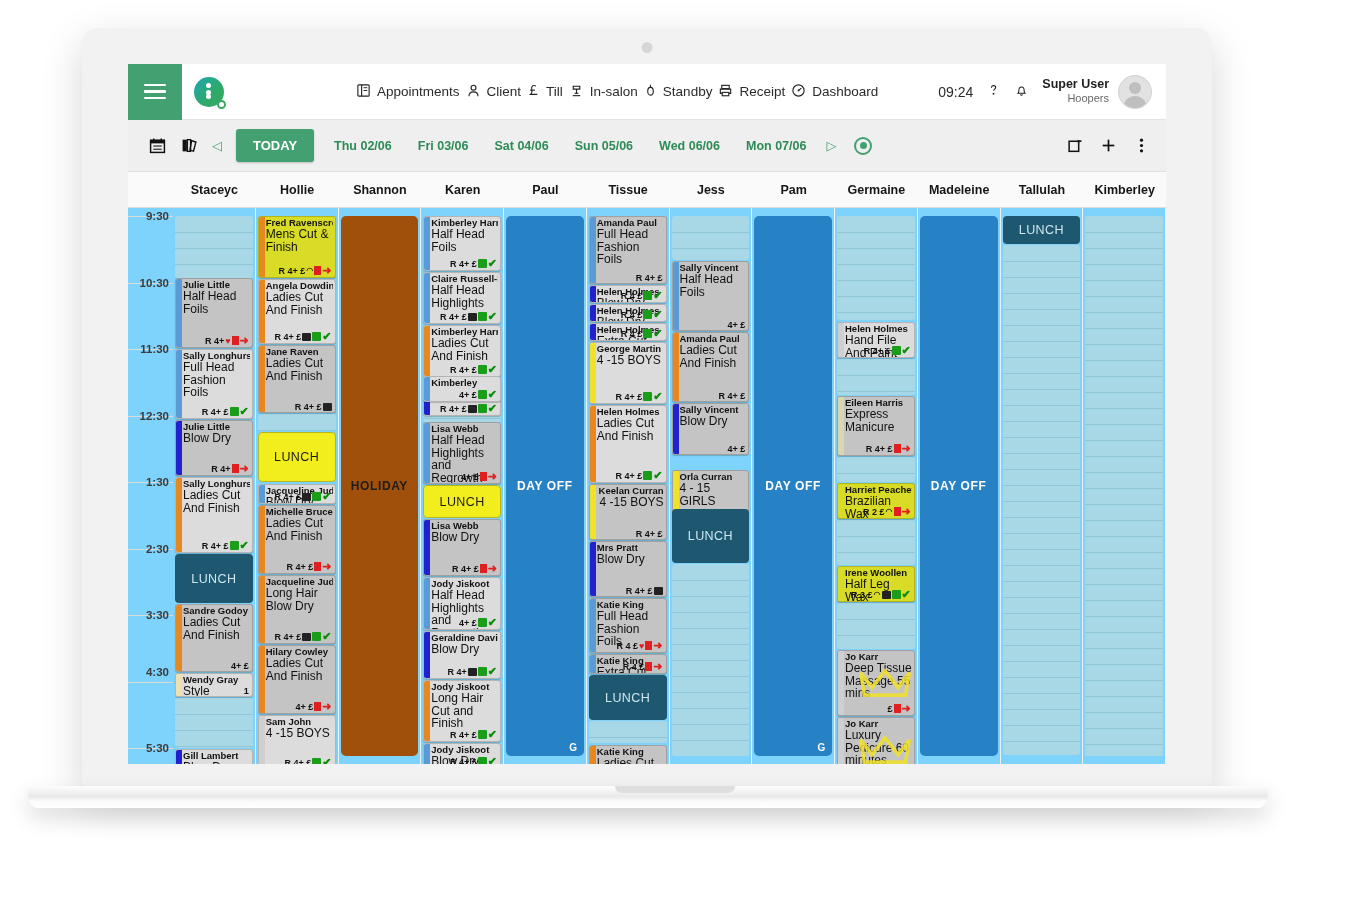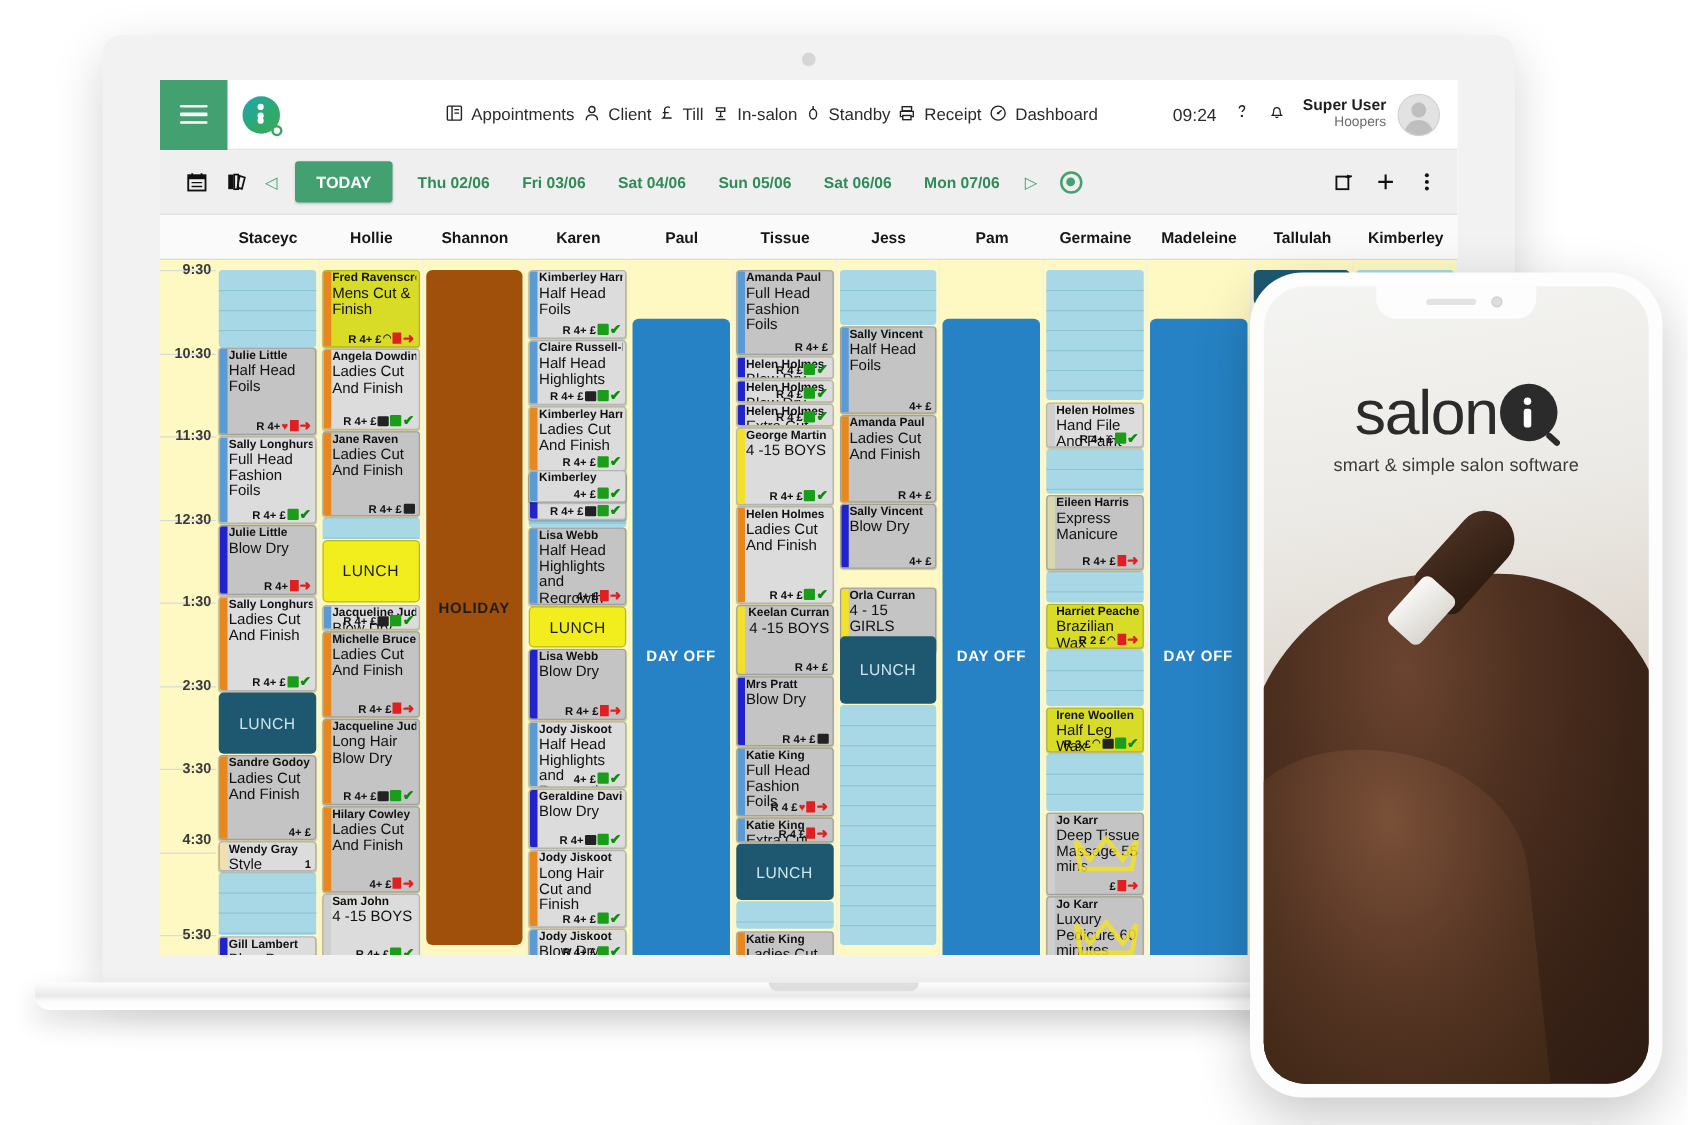--- a/index.html
+++ b/index.html
@@ -79,21 +79,21 @@
   .tool-icon { width:22px; display:flex; align-items:center; justify-content:center;
     cursor:pointer; color:#222; }
 
   
   #staffhdr { height:36px; background:#fafafa; display:flex; border-bottom:1px solid #dcdcdc; }
   #staffhdr .gutter { width:45px; flex:none; }
   .staff-name { flex:1 1 0; text-align:center; font-size:12.5px; font-weight:bold;
     color:#161616; line-height:36px; cursor:pointer; }
 
   
-  #cal { position:relative; height:556px; display:flex; background:#fef9c3; overflow:hidden; }
+  #cal { position:relative; height:556px; display:flex; background:#7dd3fc; overflow:hidden; }
   #timecol { width:45px; flex:none; position:relative; }
   .time-lab { position:absolute; right:4px; font-size:11.5px; color:#3a3a3a; font-weight:bold;
     transform:translateY(-50%); }
   .hline { position:absolute; left:0; width:45px; border-top:1px solid #dadada; }
 
   .col { flex:1 1 0; position:relative; border-right:1px solid #f0f0f0; }
   .slot-bg { position:absolute; left:2px; right:2px; background:#a8d8e5; border-radius:3px; }
   .slot-bg .sep { position:absolute; left:0; right:0; border-top:1px solid #8fc6d6; }
 
   
@@ -120,21 +120,21 @@
 
   .lunch { position:absolute; left:2px; right:2px; background:#1d5870; color:#cfe6ef;
     border-radius:4px; display:flex; align-items:center; justify-content:center;
     font-size:12.5px; letter-spacing:.4px; cursor:pointer; }
   .lunch.y { background:#f2ee1e; color:#1b1b1b; border:1px solid #b9b51c; }
 
   .block-full { position:absolute; left:2px; right:2px; border-radius:5px;
     display:flex; align-items:center; justify-content:center;
     font-size:12px; font-weight:bold; letter-spacing:.6px; cursor:pointer; }
   .block-holiday { background:#a0500a; color:#1d1d1d; }
-  .block-dayoff { background:#2682c4; color:#ffffff;margin-top:39px; }
+  .block-dayoff { background:#2682c4; color:#ffffff; }
   .block-dayoff .gmark { position:absolute; right:6px; bottom:3px; font-size:10px;
     font-weight:bold; color:#fff; }
 
   .crown { position:absolute; left:12px; top:16px; width:56px; height:34px; opacity:.85; }
 
   
   #phone { position:absolute; left:1000px; top:218px; width:330px; height:660px;
     background:#fdfdfd; border-radius:42px; box-shadow:0 16px 44px rgba(0,0,0,.22);
     padding:11px; }
   #phone-screen { width:100%; height:100%; border-radius:33px; overflow:hidden;
@@ -310,21 +310,21 @@
             <rect x="6" y="2.5" width="3" height="11" fill="none" stroke="#111" stroke-width="1.3"></rect>
             <path d="M10 3.5l4 1.2-2.2 8.6-3.4-1z" fill="none" stroke="#111" stroke-width="1.3"></path>
           </svg>
       </div>
       <div class="arrow-btn">◁</div>
       <div id="today-btn">TODAY</div>
       <div class="date-tab">Thu 02/06</div>
       <div class="date-tab">Fri 03/06</div>
       <div class="date-tab">Sat 04/06</div>
       <div class="date-tab">Sun 05/06</div>
-      <div class="date-tab">Sat 06/06</div>
+      <div class="date-tab">Wed 06/06</div>
       <div class="date-tab">Mon 07/06</div>
       <div class="arrow-btn">▷</div>
       <div class="dot-btn">
           <i></i>
         </div>
 
       <div id="search-wrap">
         <span class="tool-icon">
           <svg width="17" height="17" viewBox="0 0 16 16">
               <rect x="2" y="4" width="9" height="9.5" fill="none" stroke="#111" stroke-width="1.4"></rect>
@@ -1091,36 +1091,14 @@
             <div class="sep" style="top: 480px;"></div>
             <div class="sep" style="top: 496px;"></div>
             <div class="sep" style="top: 512px;"></div>
             <div class="sep" style="top: 528px;"></div>
           </div>
         </div>
       </div>
 
   </div>
 
-  <div id="phone">
-    <div id="phone-screen">
-      <div id="phone-hair"></div>
-      <div id="phone-hair2"></div>
-      <div id="phone-iron">
-        <div class="h1"></div>
-          <div class="h2"></div>
-      </div>
-      <div id="phone-logo">
-        <div class="wordmark">
-          <span>salon</span>
-            <span class="iq">
-              <span class="qt"></span>
-            </span>
-        </div>
-        <div class="tagline">smart &amp; simple salon software</div>
-      </div>
-      <div id="phone-notch"></div>
-      <div id="phone-speaker"></div>
-      <div id="phone-cam"></div>
-    </div>
-  </div>
 
 </div>
 
 </body></html>

